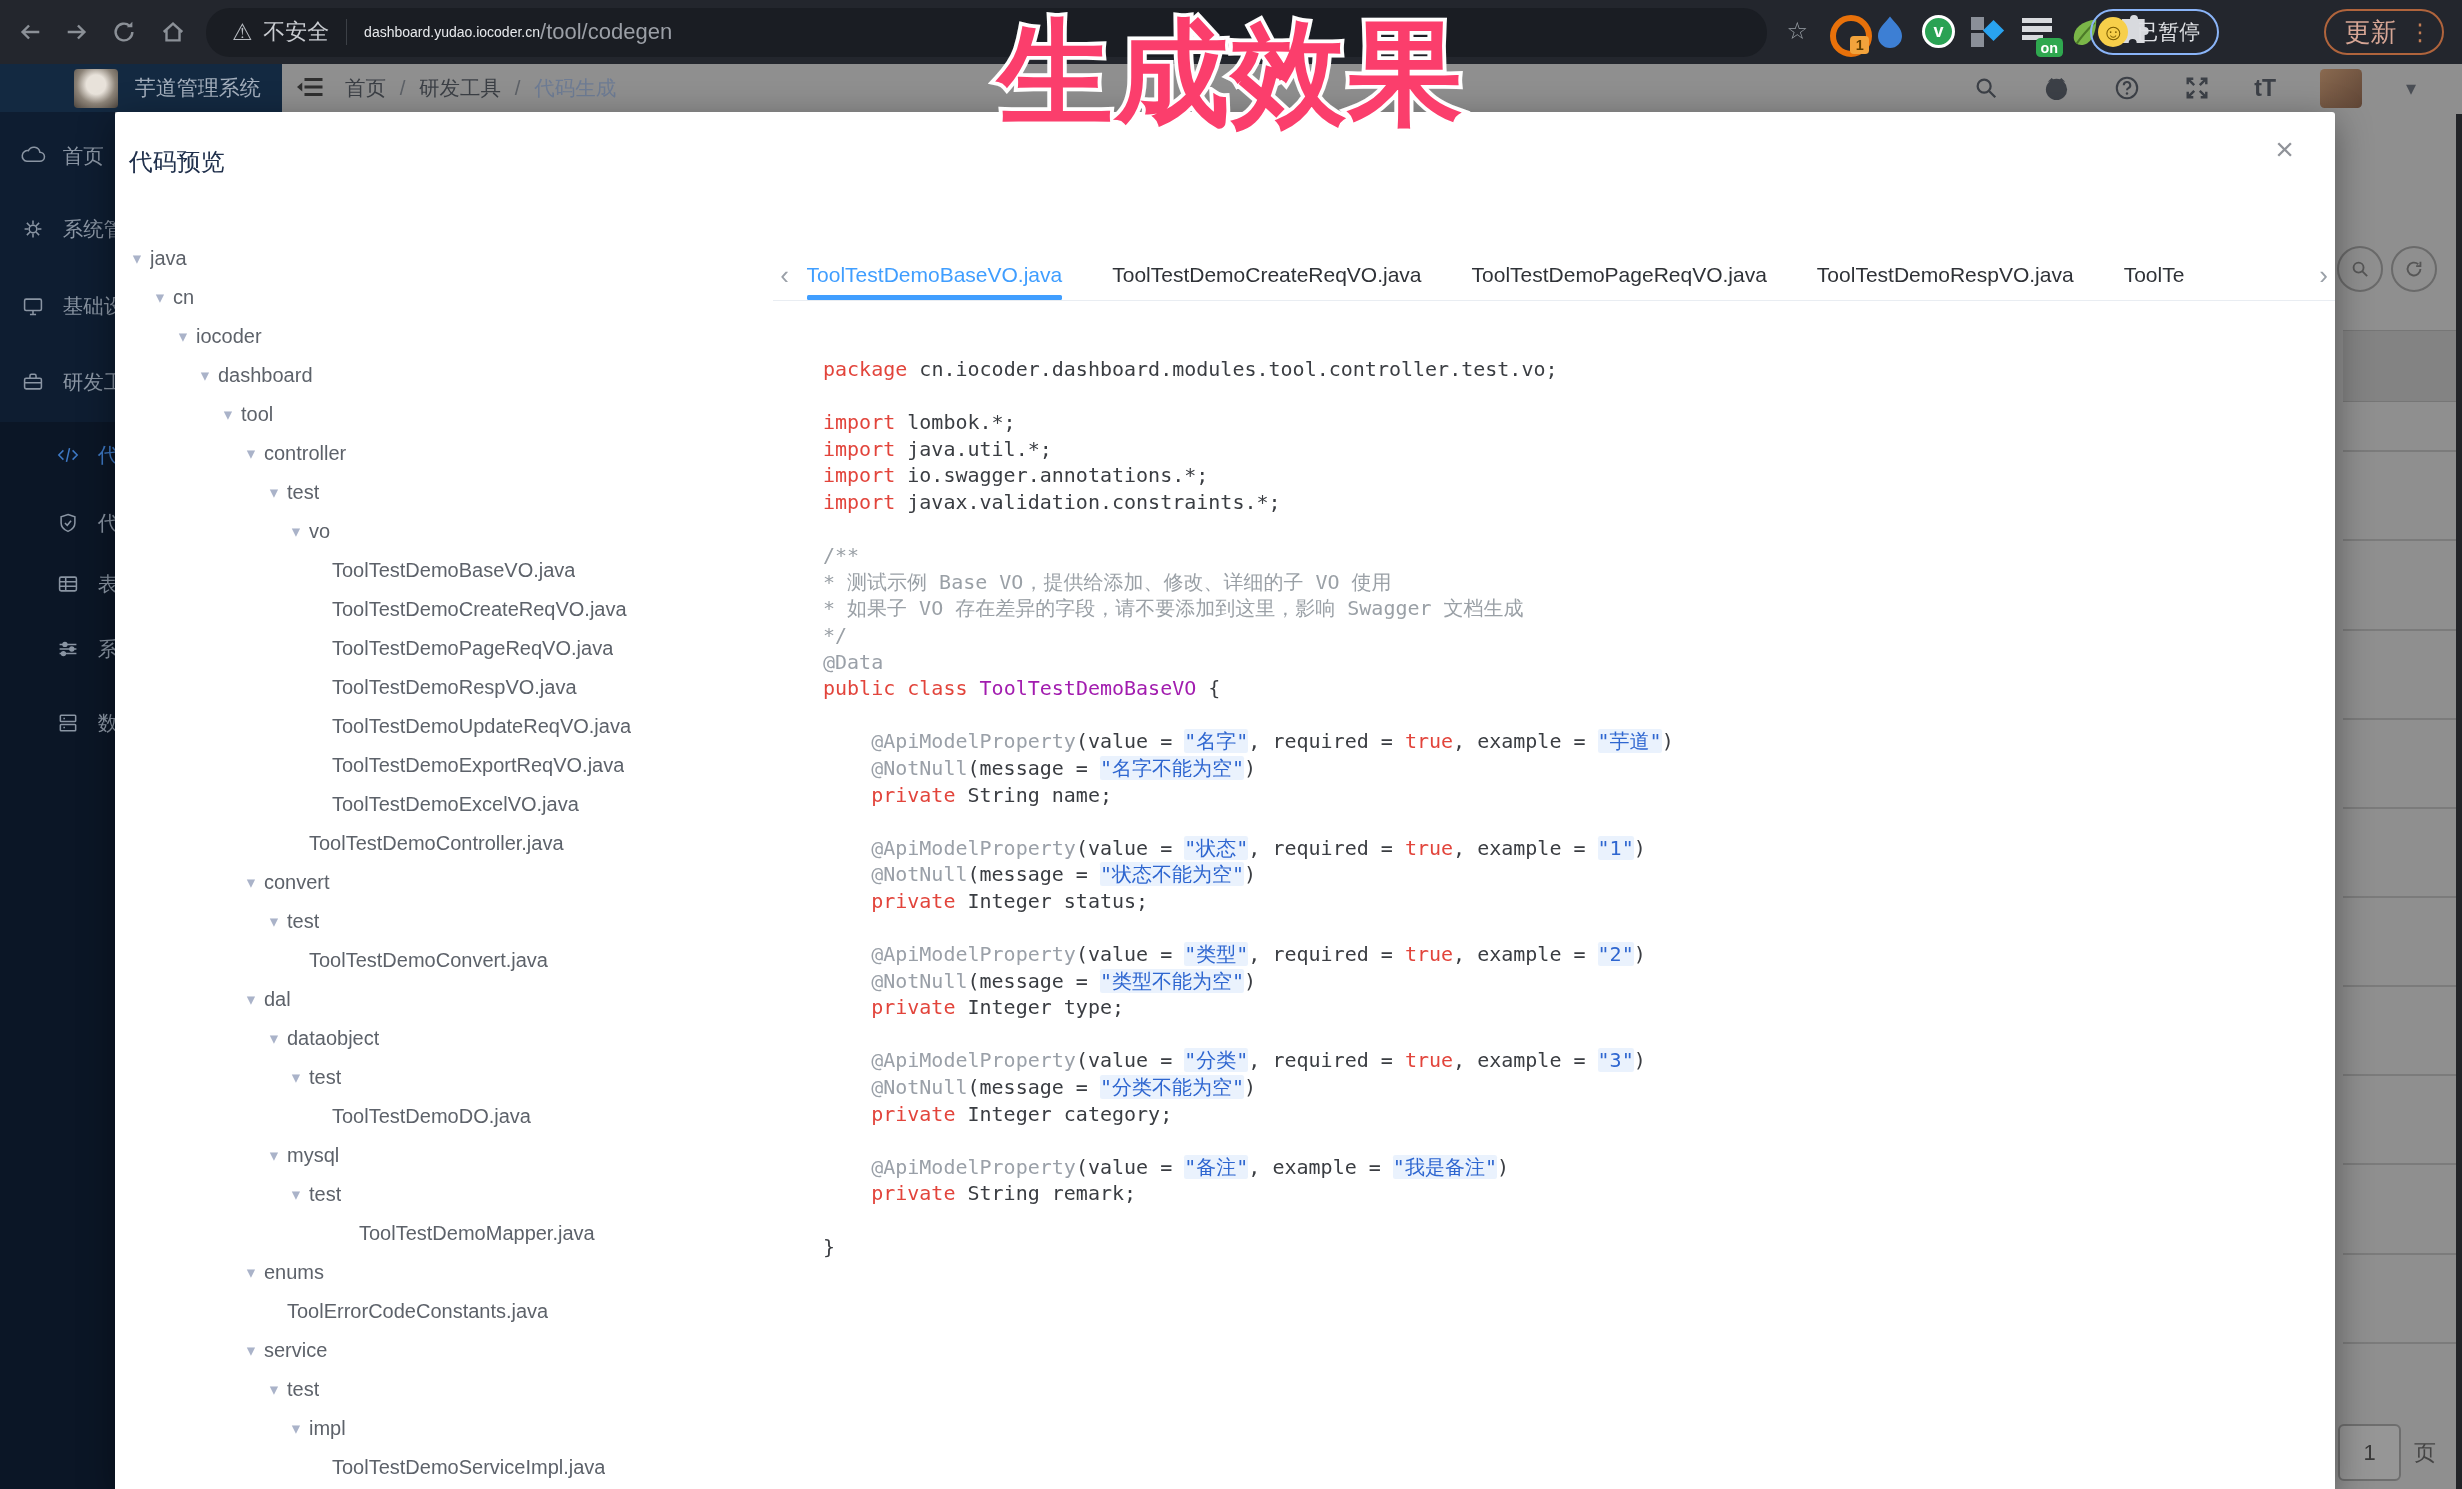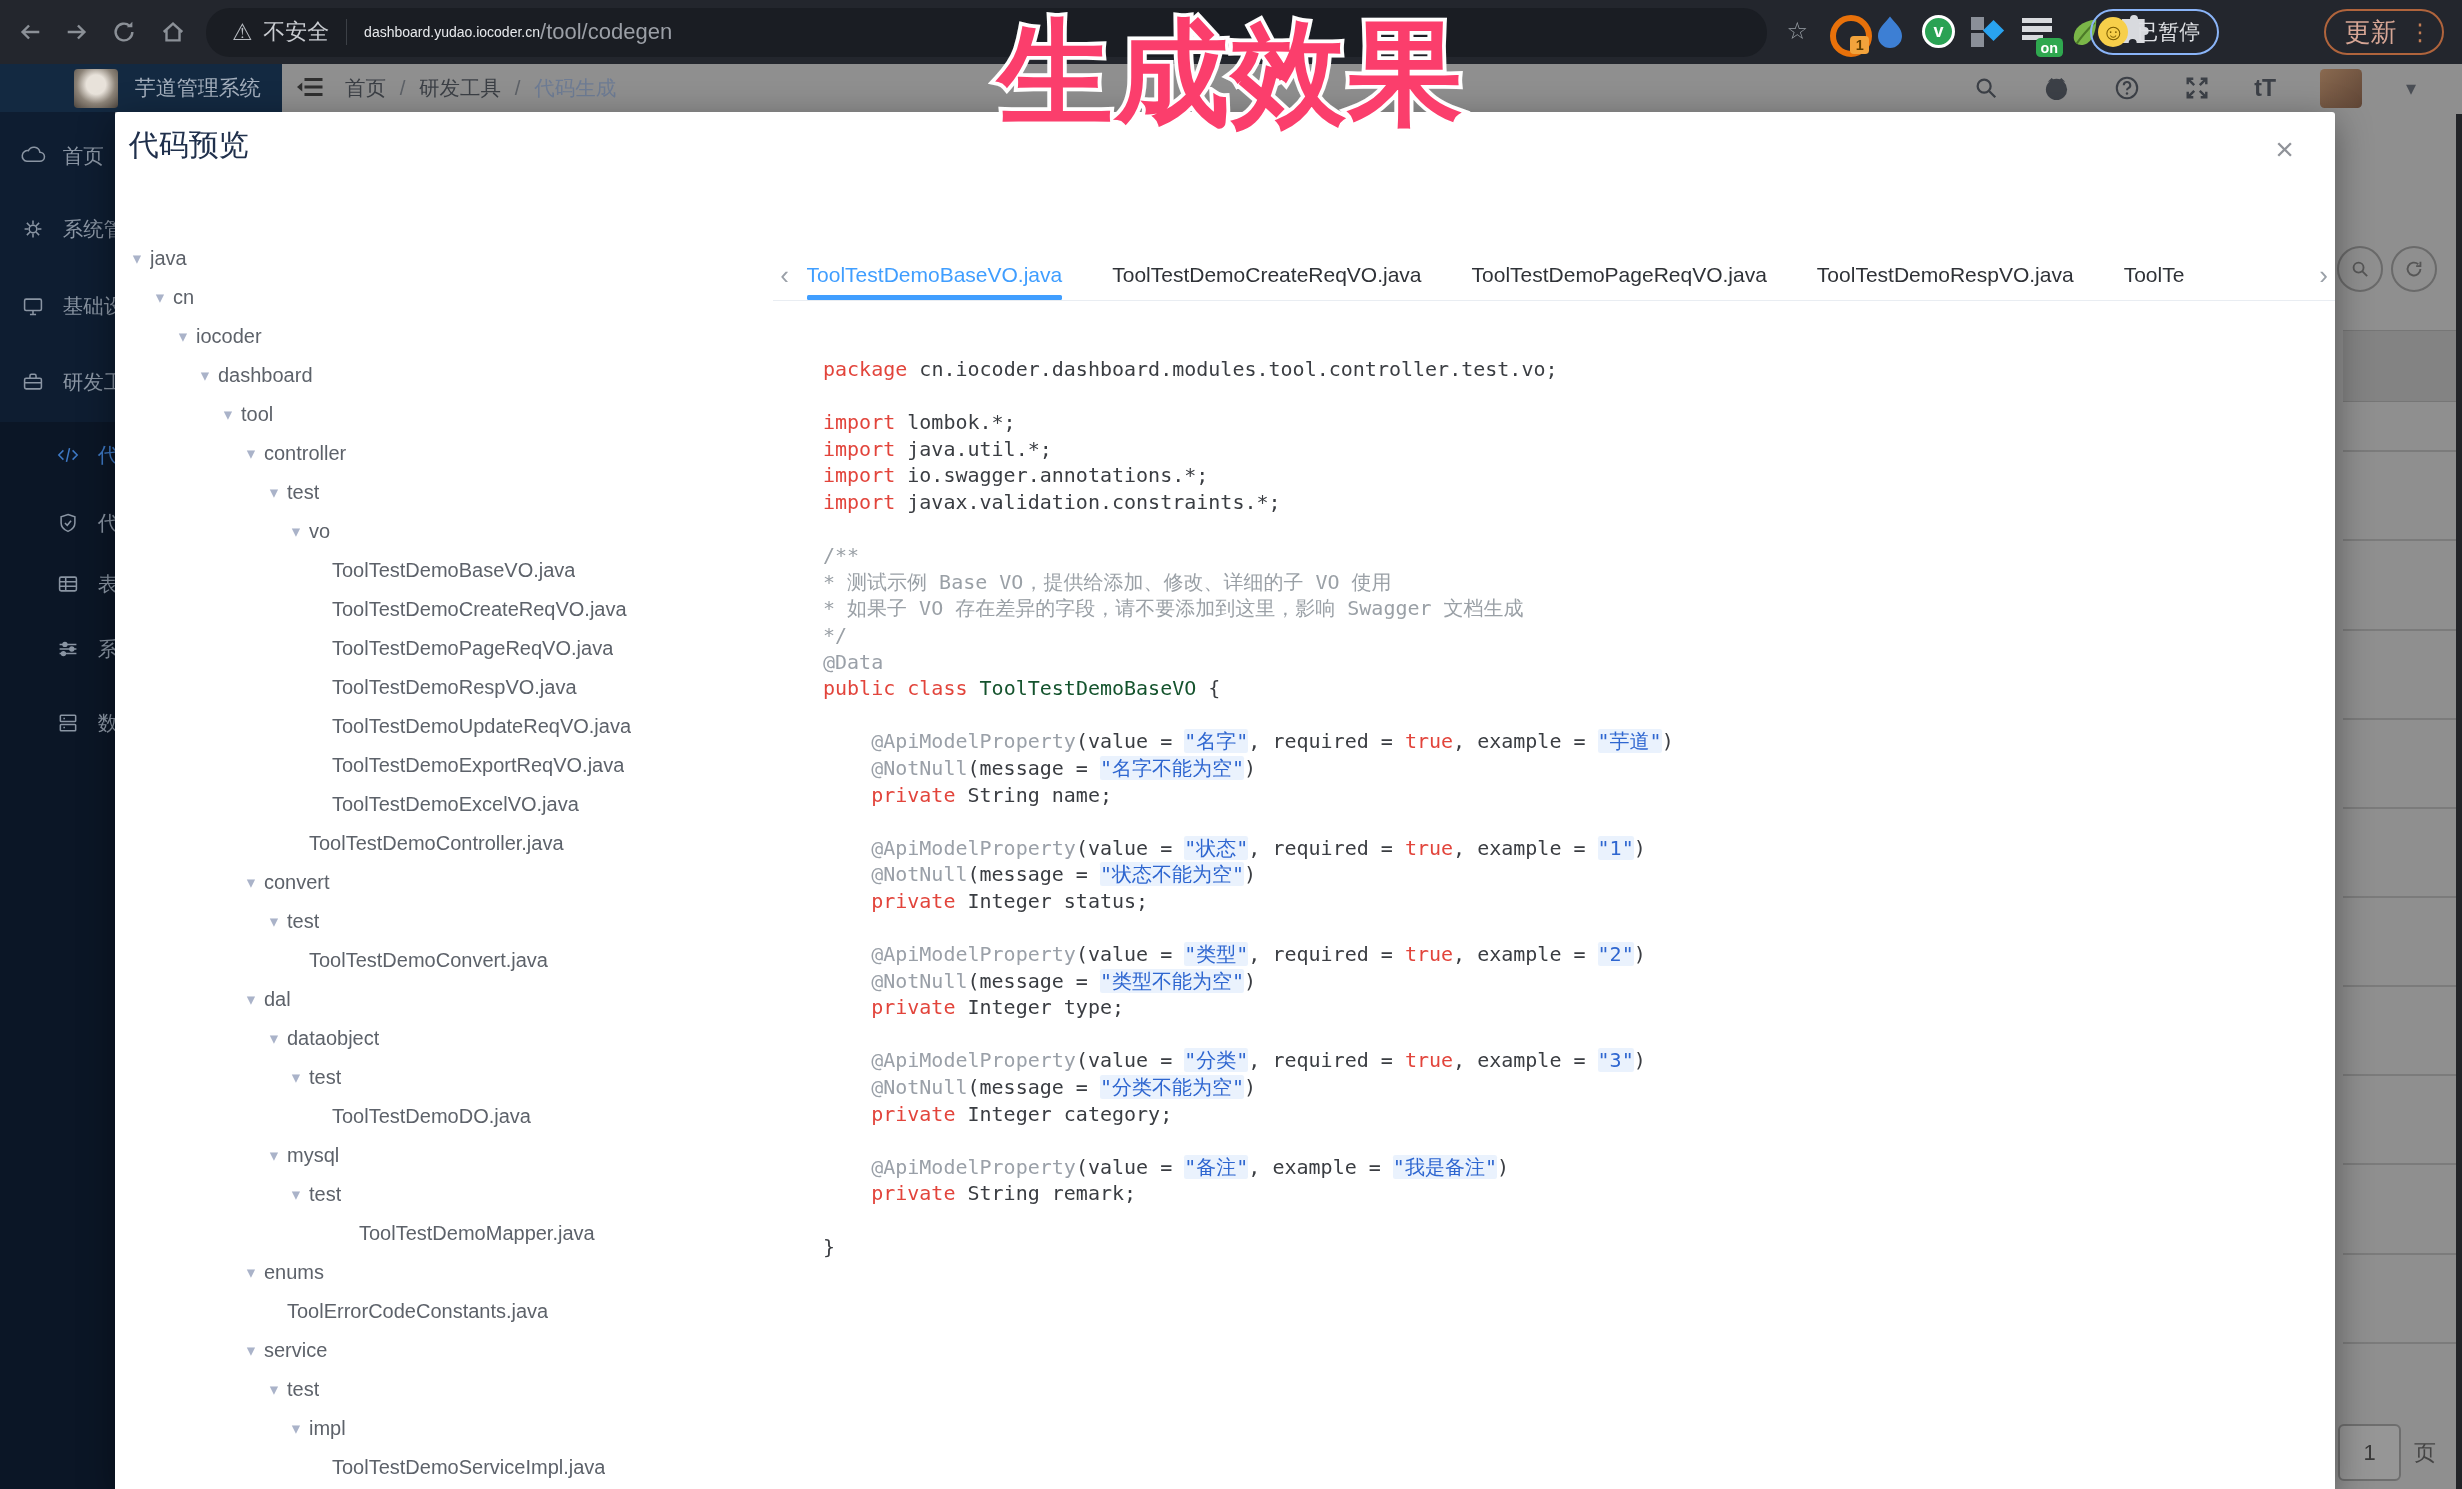--- a/index.html
+++ b/index.html
@@ -57,21 +57,21 @@
   .circle-btn{position:absolute;width:42px;height:42px;border:2.3px solid #6a6a6a;border-radius:50%;color:#565656;display:flex;align-items:center;justify-content:center;}
   #bg-thead{position:absolute;left:7.6px;top:218px;width:114px;height:70px;background:#838383;border-top:1.5px solid #767676;border-bottom:1.5px solid #767676;}
   .bg-line{position:absolute;left:7.6px;width:114px;height:1.5px;background:#7b7b7b;}
   #page-input{position:absolute;left:3px;top:1312px;width:59px;height:53px;border:2.3px solid #6e6e6e;border-radius:6px;background:#969696;color:#3a3a3a;font-size:22px;display:flex;align-items:center;justify-content:center;}
   #page-unit{position:absolute;left:79px;top:1326px;color:#454545;font-size:22px;}
   #scrollbar{position:absolute;left:2456px;top:114px;width:6.8px;height:1376px;background:#222428;z-index:2;}
 
   
   #modal{position:absolute;left:115px;top:112px;width:2220px;height:1378px;background:#ffffff;z-index:10;
          box-shadow:0 9px 36px rgba(0,0,0,.4);border-radius:3px 3px 0 0;}
-  #modal-title{position:absolute;left:13.7px;top:13px;font-size:30px;color:#20304c;}
+  #modal-title{position:absolute;left:13.7px;top:34px;font-size:24px;color:#20304c;}
   #modal-close{position:absolute;right:41px;top:21px;font-size:32px;color:#909399;line-height:1;}
 
   
   #tree{position:absolute;left:3px;top:127px;width:652px;height:1250px;overflow:hidden;}
   .trow{height:39px;display:flex;align-items:center;font-size:20px;color:#5d626a;white-space:nowrap;}
   .caret{width:26px;color:#aab3c9;font-size:16.7px;text-align:center;flex:none;}
   .tlabel{overflow:hidden;}
 
   
   #tabs-wrap{position:absolute;left:658px;top:138px;right:0;height:50px;border-bottom:1.5px solid #e9edf2;display:flex;align-items:center;overflow:hidden;}
@@ -81,21 +81,21 @@
   .tab-active{color:#409eff;}
   .tab-active::after{content:"";position:absolute;left:0;right:0;bottom:0;height:4.6px;background:#409eff;border-radius:1.5px;}
 
   
   #code{position:absolute;left:668px;top:244px;right:23px;height:1123px;overflow:hidden;
         font-family:"DejaVu Sans Mono",monospace;font-size:20px;margin-left:40px;}
   .cl{height:26.6px;line-height:26.6px;white-space:pre;}
   .tok-p{color:#3a3d42;}
   .tok-k{color:#e2443b;}
   .tok-a{color:#9aa0a8;}
-  .tok-t{color:#14532d;}
+  .tok-t{color:#a21caf;}
   .tok-c{color:#9aa0a6;}
   .tok-s{color:#2e66d0;background:#eaf2fd;border-radius:2.3px;}
 
   
   #overlay-title{position:absolute;left:0;top:-3px;width:2462px;text-align:center;z-index:60;
      font-size:115px;font-weight:900;color:#fb3e6c;letter-spacing:1.5px;
      -webkit-text-stroke:7.6px #ffffff;paint-order:stroke fill;
      text-shadow:0 0 4.6px rgba(255,255,255,.9);pointer-events:none;
      font-family:"Liberation Sans",sans-serif;}
 </style>

